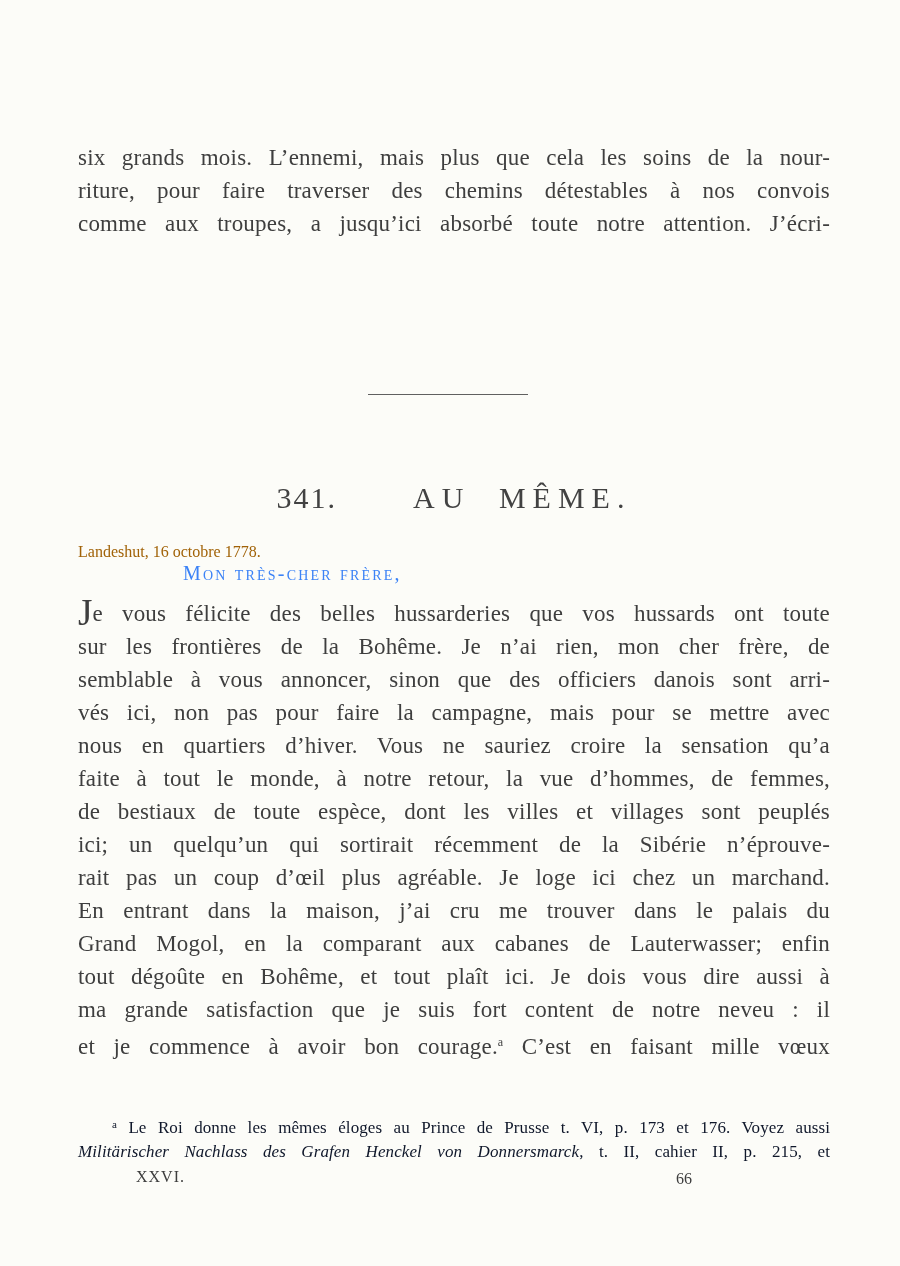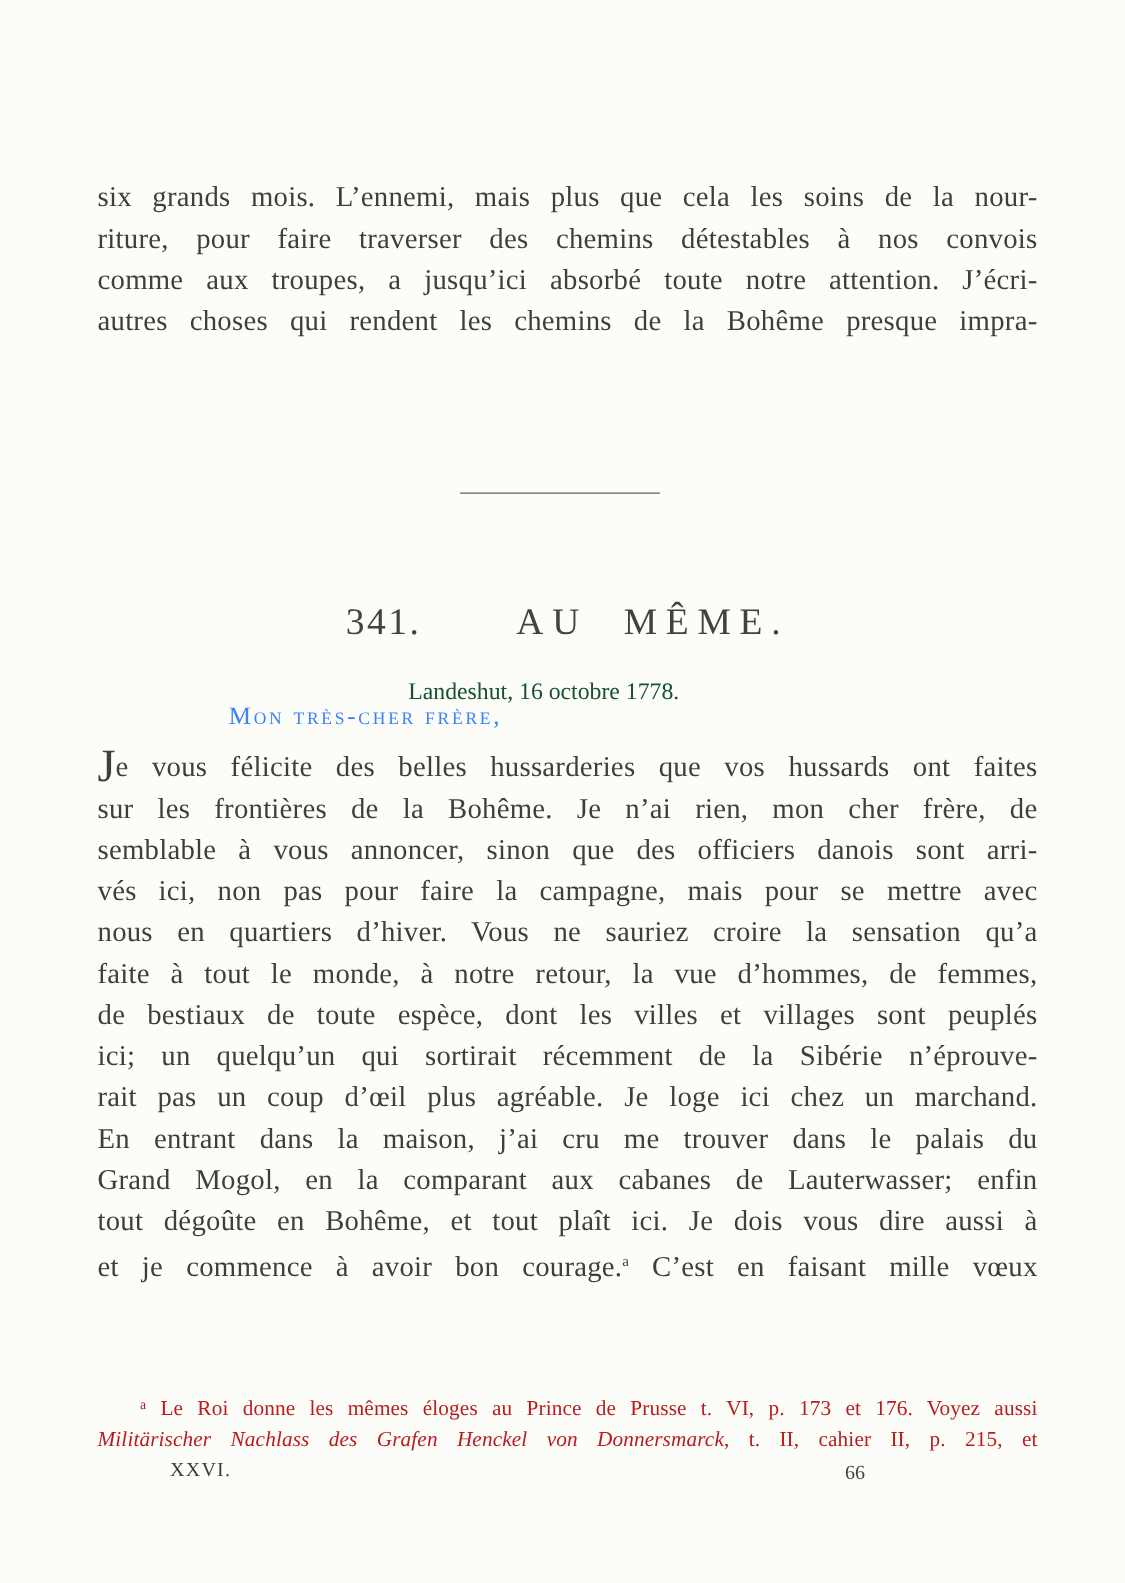--- a/index.html
+++ b/index.html
@@ -42,82 +42,82 @@
   .letter-heading {
     position: absolute; top: 481px; left: 78px; width: 752px;
     text-align: center; text-align-last: center;
     font-size: 30px; color: #424242;
   }
   .lt-num { letter-spacing: 2px; margin-right: 30px; }
   .lt-title { letter-spacing: 7px; word-spacing: 14px; margin-left: 46px; }
 
   .dateline {
     position: absolute; top: 543px; left: 78px; width: 714px;
-    text-align: center; font-size: 19px; color: #14532d;
+    text-align: left; font-size: 16px; color: #a16207;
   }
 
   .salutation {
     position: absolute; top: 562px; left: 183px;
     font-size: 20px; font-variant: small-caps; letter-spacing: 2.2px; color: #3b82f6; text-align: center;
   }
 
   .letter-body { position: absolute; top: 597px; left: 78px; width: 752px; font-size: 23px; }
 
   .drop-cap {
     font-size: 37px; line-height: 0; vertical-align: -4px; letter-spacing: 0;
   }
 
   .sup { font-size: 12px; vertical-align: 8px; letter-spacing: 0; }
 
-  .footnote { position: absolute; top: 1110px; left: 78px; width: 752px; font-size: 17px; color: #b91c1c; }
+  .footnote { position: absolute; top: 1110px; left: 78px; width: 752px; font-size: 17px; color: #0f172a; }
   .footnote .jl { height: 28px; line-height: 28px; letter-spacing: 0.1px; }
   .fn-first { text-indent: 34px; }
   .fnsup { font-size: 11px; vertical-align: 5px; }
   .fn-italic { font-style: italic; }
 
   .footer { position: absolute; top: 1168px; left: 78px; width: 752px; height: 30px; font-size: 16px; }
   .sig { position: absolute; left: 58px; top: 0; letter-spacing: 1px; }
   .sheet { position: absolute; left: 598px; top: 2px; }
 </style>
 </head>
 <body>
 
 <div class="page">
 
 
   <div class="para-cont">
     <div class="jl">six grands mois. L’ennemi, mais plus que cela les soins de la nour-</div>
     <div class="jl">riture, pour faire traverser des chemins détestables à nos convois</div>
     <div class="jl">comme aux troupes, a jusqu’ici absorbé toute notre attention. J’écri-</div>
-    <div class="jl">autres choses qui rendent les chemins de la Bohême presque impra-</div>
   </div>
 
   <div class="divider"></div>
 
   <div class="letter-heading">
     <span class="lt-num">341.</span><span class="lt-title">AU MÊME.</span>
   </div>
 
   <div class="dateline">Landeshut, 16 octobre 1778.</div>
 
   <div class="salutation">Mon très-cher frère,</div>
 
   <div class="letter-body">
-    <div class="jl"><span class="drop-cap">J</span><span>e vous félicite des belles hussarderies que vos hussards ont faites</span></div>
+    <div class="jl"><span class="drop-cap">J</span><span>e vous félicite des belles hussarderies que vos hussards ont toute</span></div>
     <div class="jl">sur les frontières de la Bohême. Je n’ai rien, mon cher frère, de</div>
     <div class="jl">semblable à vous annoncer, sinon que des officiers danois sont arri-</div>
     <div class="jl">vés ici, non pas pour faire la campagne, mais pour se mettre avec</div>
     <div class="jl">nous en quartiers d’hiver. Vous ne sauriez croire la sensation qu’a</div>
     <div class="jl">faite à tout le monde, à notre retour, la vue d’hommes, de femmes,</div>
     <div class="jl">de bestiaux de toute espèce, dont les villes et villages sont peuplés</div>
     <div class="jl">ici; un quelqu’un qui sortirait récemment de la Sibérie n’éprouve-</div>
     <div class="jl">rait pas un coup d’œil plus agréable. Je loge ici chez un marchand.</div>
     <div class="jl">En entrant dans la maison, j’ai cru me trouver dans le palais du</div>
     <div class="jl">Grand Mogol, en la comparant aux cabanes de Lauterwasser; enfin</div>
     <div class="jl">tout dégoûte en Bohême, et tout plaît ici. Je dois vous dire aussi à</div>
+    <div class="jl">ma grande satisfaction que je suis fort content de notre neveu : il</div>
     <div class="jl"><span>et je commence à avoir bon courage.</span><span class="sup">a</span>
       <span>C’est en faisant mille vœux</span></div>
   </div>
 
   <div class="footnote">
     <div class="jl fn-first"><span class="fnsup">a</span>
       <span>Le Roi donne les mêmes éloges au Prince de Prusse t. VI, p. 173 et 176. Voyez aussi</span></div>
     <div class="jl"><span class="fn-italic">Militärischer Nachlass des Grafen Henckel von Donnersmarck</span><span>, t. II, cahier II, p. 215, et</span></div>
   </div>
 

